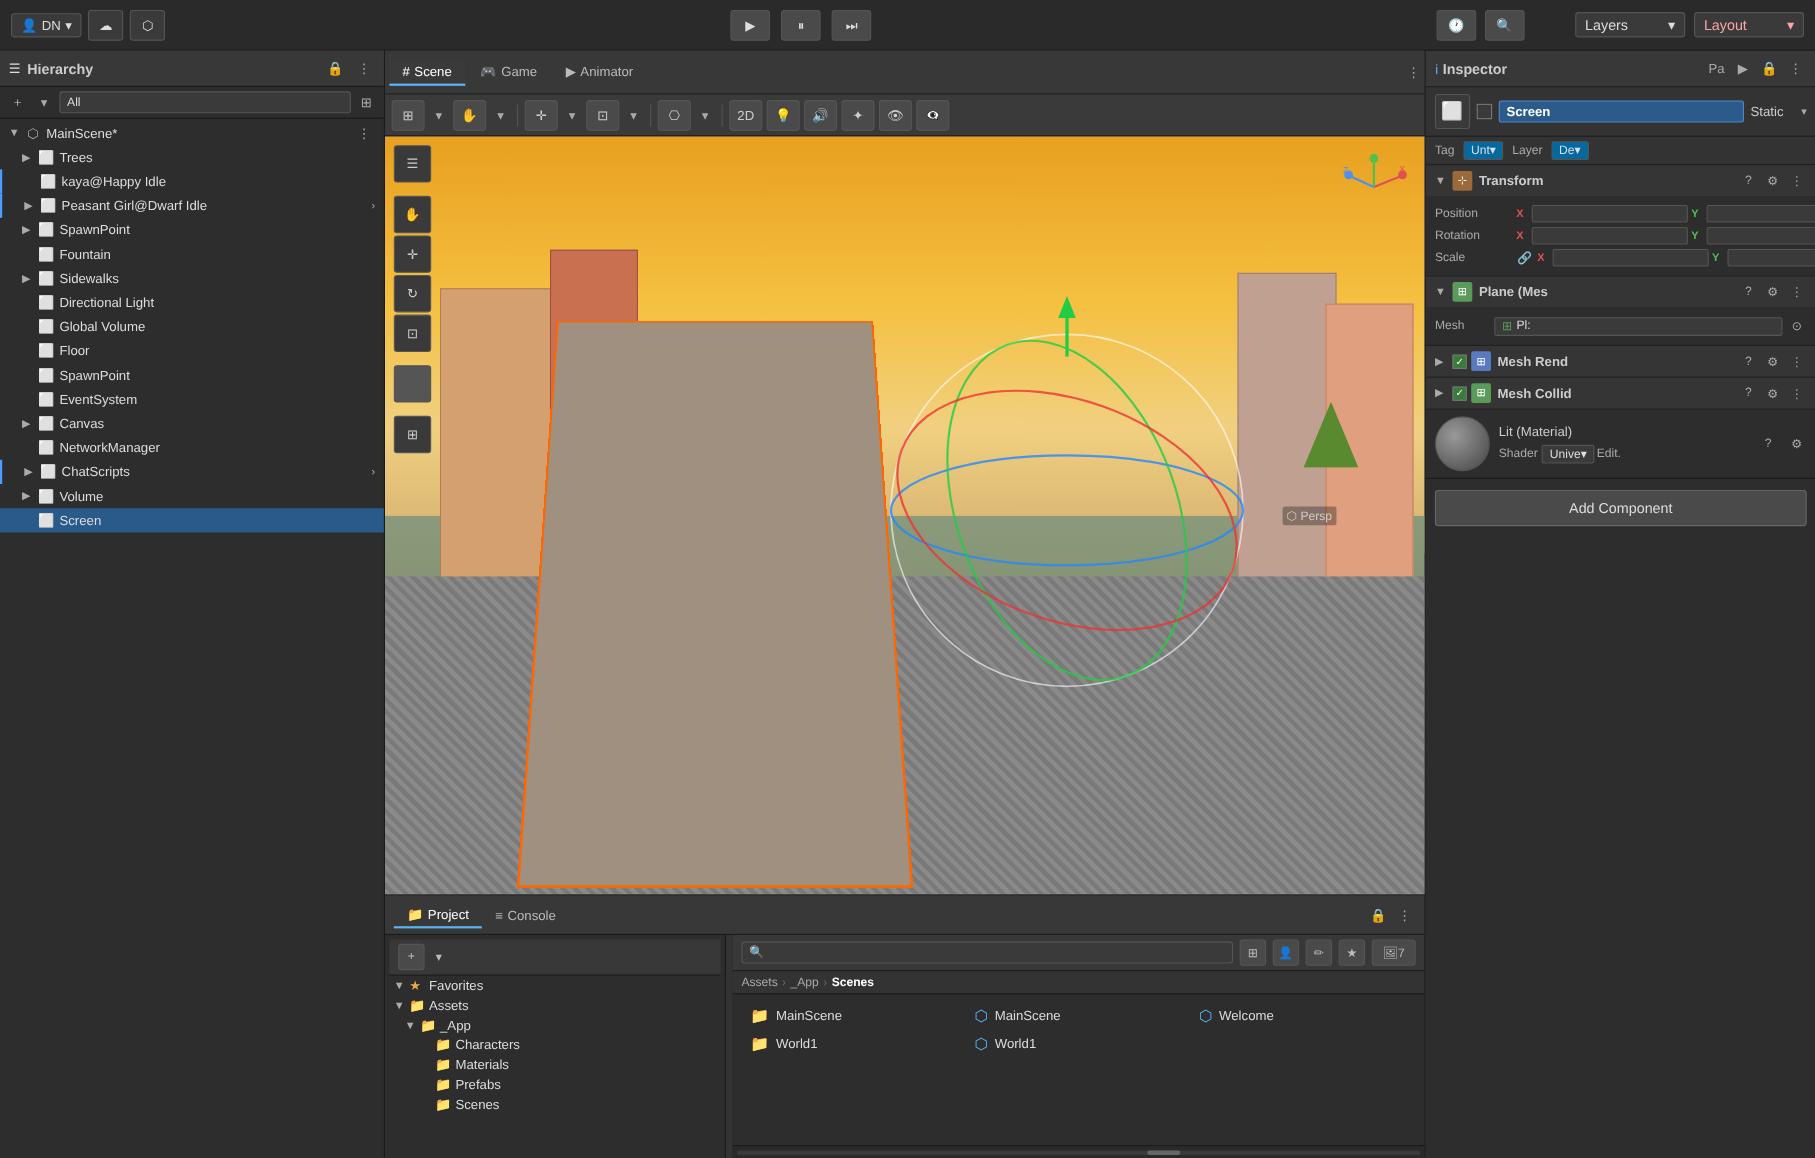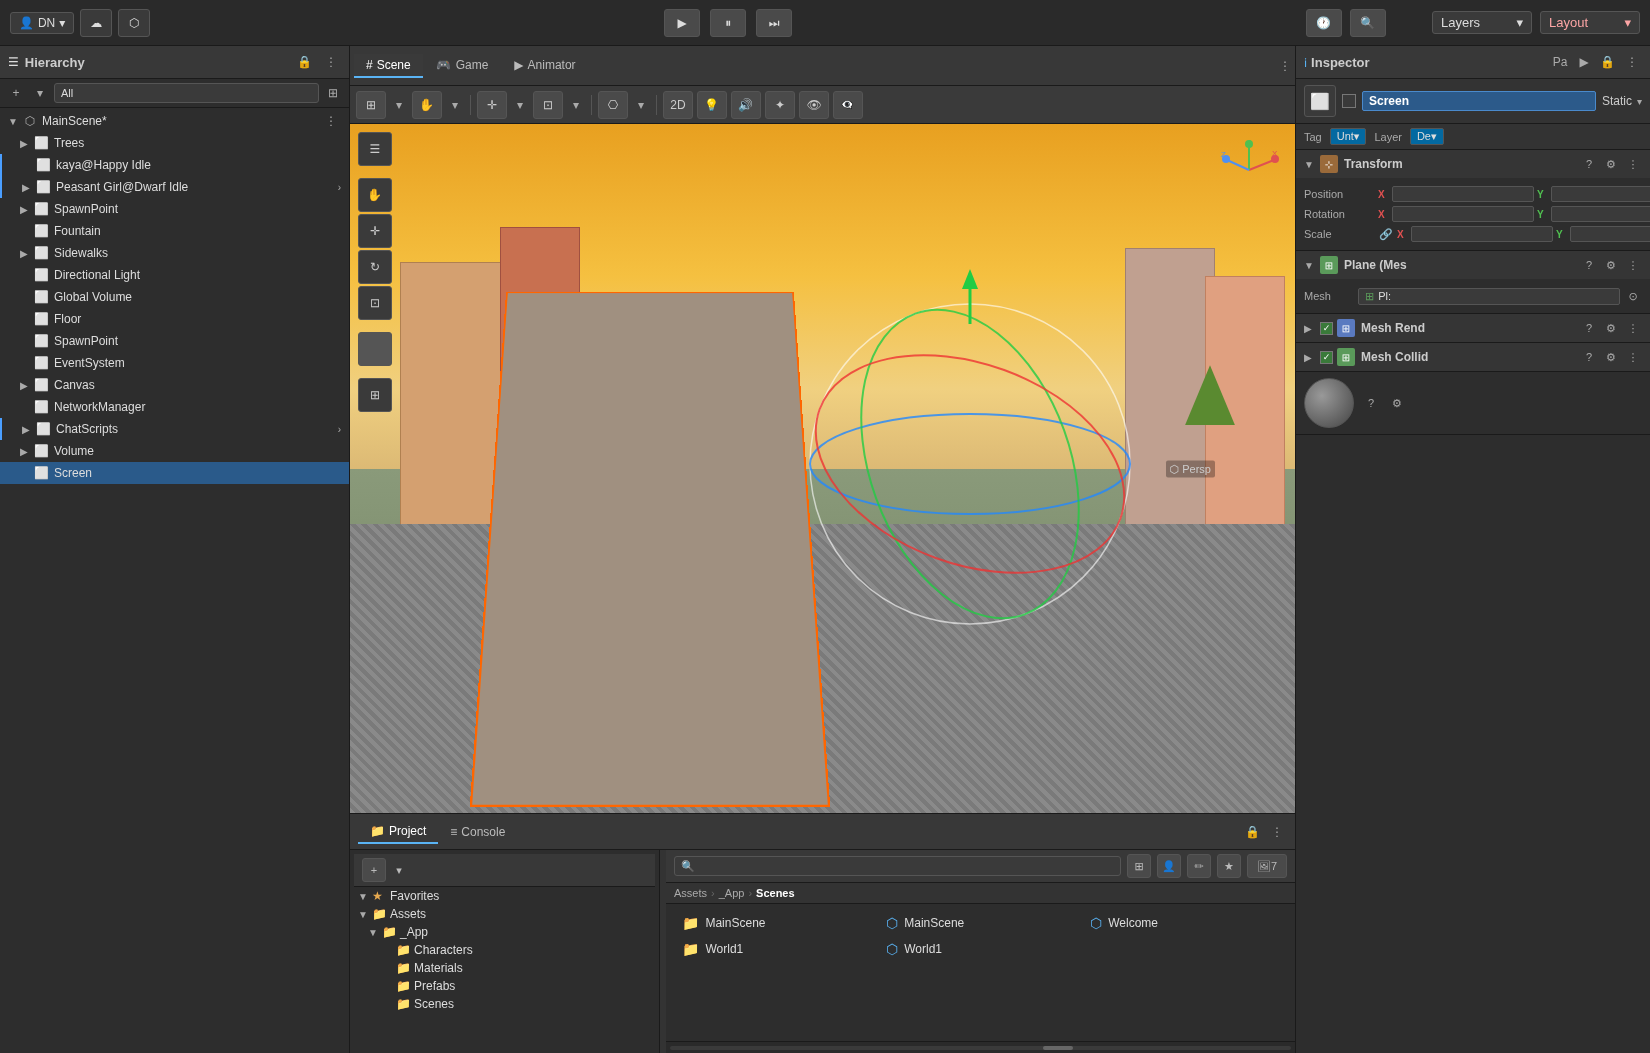--- a/index.html
+++ b/index.html
@@ -102,21 +102,21 @@
     .proj-icon-btn { width: 24px; height: 24px; background: #4a4a4a; border: 1px solid #555; border-radius: 3px; display: flex; align-items: center; justify-content: center; cursor: pointer; color: #bbb; font-size: 11px; }
 
     
     .inspector-panel { width: 355px; background: #2d2d2d; border-left: 1px solid #1a1a1a; display: flex; flex-direction: column; overflow-y: auto; }
     .insp-header { display: flex; align-items: center; padding: 6px 8px; background: #383838; border-bottom: 1px solid #1a1a1a; gap: 4px; }
     .insp-title { font-size: 13px; font-weight: bold; color: #ccc; flex: 1; }
     .insp-icon-btn { width: 20px; height: 20px; display: flex; align-items: center; justify-content: center; cursor: pointer; color: #aaa; }
     .insp-name-bar { display: flex; align-items: center; padding: 6px 8px; background: #333; border-bottom: 1px solid #1a1a1a; gap: 6px; }
     .insp-checkbox { width: 14px; height: 14px; border: 1px solid #777; background: #3a3a3a; cursor: pointer; }
     .insp-name-input { flex: 1; background: #2c5a8a; border: 1px solid #4a8acc; border-radius: 2px; color: #fff; padding: 2px 6px; font-size: 12px; font-weight: bold; }
-    .insp-static { display: flex; align-items: center; gap: 5px; font-size: 12px; color: #ccc; }
+    .insp-static { display: flex; align-items: center; gap: 16px; font-size: 12px; color: #ccc; }
     .static-arrow { color: #aaa; font-size: 10px; }
     .insp-tag-layer { display: flex; align-items: center; padding: 4px 8px; gap: 8px; background: #333; border-bottom: 1px solid #1a1a1a; font-size: 11px; }
     .tag-label { color: #aaa; }
     .tag-value { background: #0369a1; border: 1px solid #555; border-radius: 2px; padding: 1px 6px; color: #ddd; cursor: pointer; display: flex; align-items: center; gap: 2px; }
 
     
     .component { border-bottom: 1px solid #1a1a1a; }
     .comp-header { display: flex; align-items: center; padding: 5px 8px; background: #353535; cursor: pointer; gap: 4px; }
     .comp-arrow { color: #aaa; font-size: 10px; width: 12px; }
     .comp-icon { width: 18px; height: 18px; background: #5a7ac0; border-radius: 2px; display: flex; align-items: center; justify-content: center; color: #fff; font-size: 10px; margin-right: 2px; }
@@ -672,18 +672,33 @@
         <div class="comp-icon plane-comp-icon">⊞</div>
         <span class="comp-title">Mesh Collid</span>
         <div class="comp-icon-btn">?</div>
         <div class="comp-icon-btn">⚙</div>
         <div class="comp-icon-btn">⋮</div>
       </div>
     </div>
 
     <div class="material-row">
       <div class="material-ball"></div>
+      <div class="material-info">
+        <div class="material-name">Lit (Material)</div>
+        <div class="shader-row">
+          <span class="shader-label">Shader</span>
+          <div class="shader-val">
+            <span>Unive▾</span>
+          </div>
+          <div class="comp-icon-btn">
+            <span>Edit.</span>
+          </div>
+        </div>
+      </div>
       <div class="comp-icon-btn">?</div>
       <div class="comp-icon-btn">⚙</div>
     </div>
 
+    <div class="add-component-btn">
+      <span>Add Component</span>
+    </div>
   </div>
 </div>
 
 </body></html>

